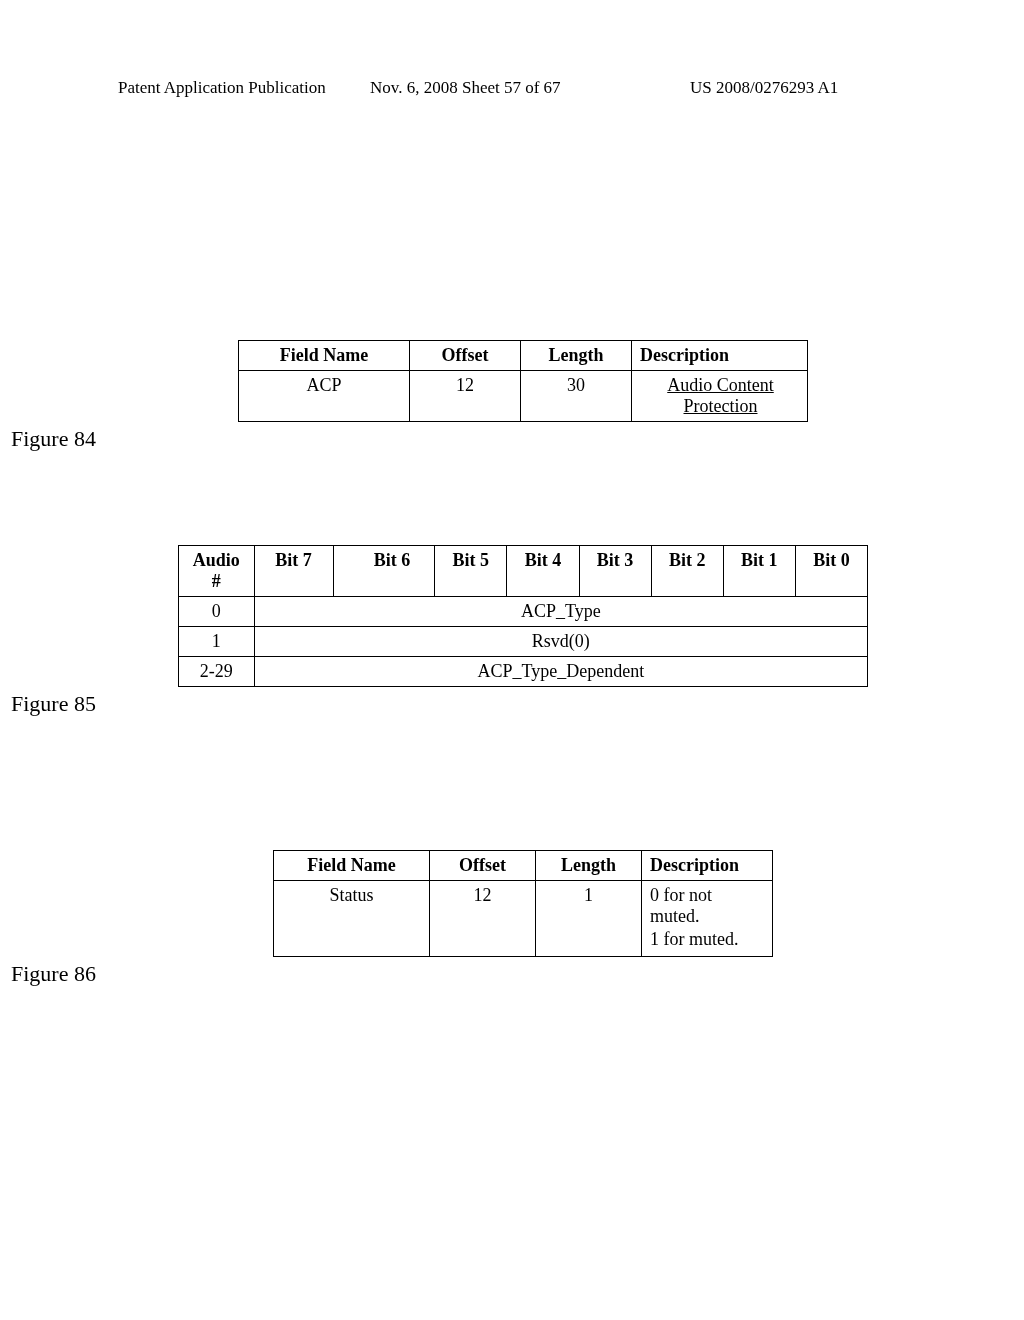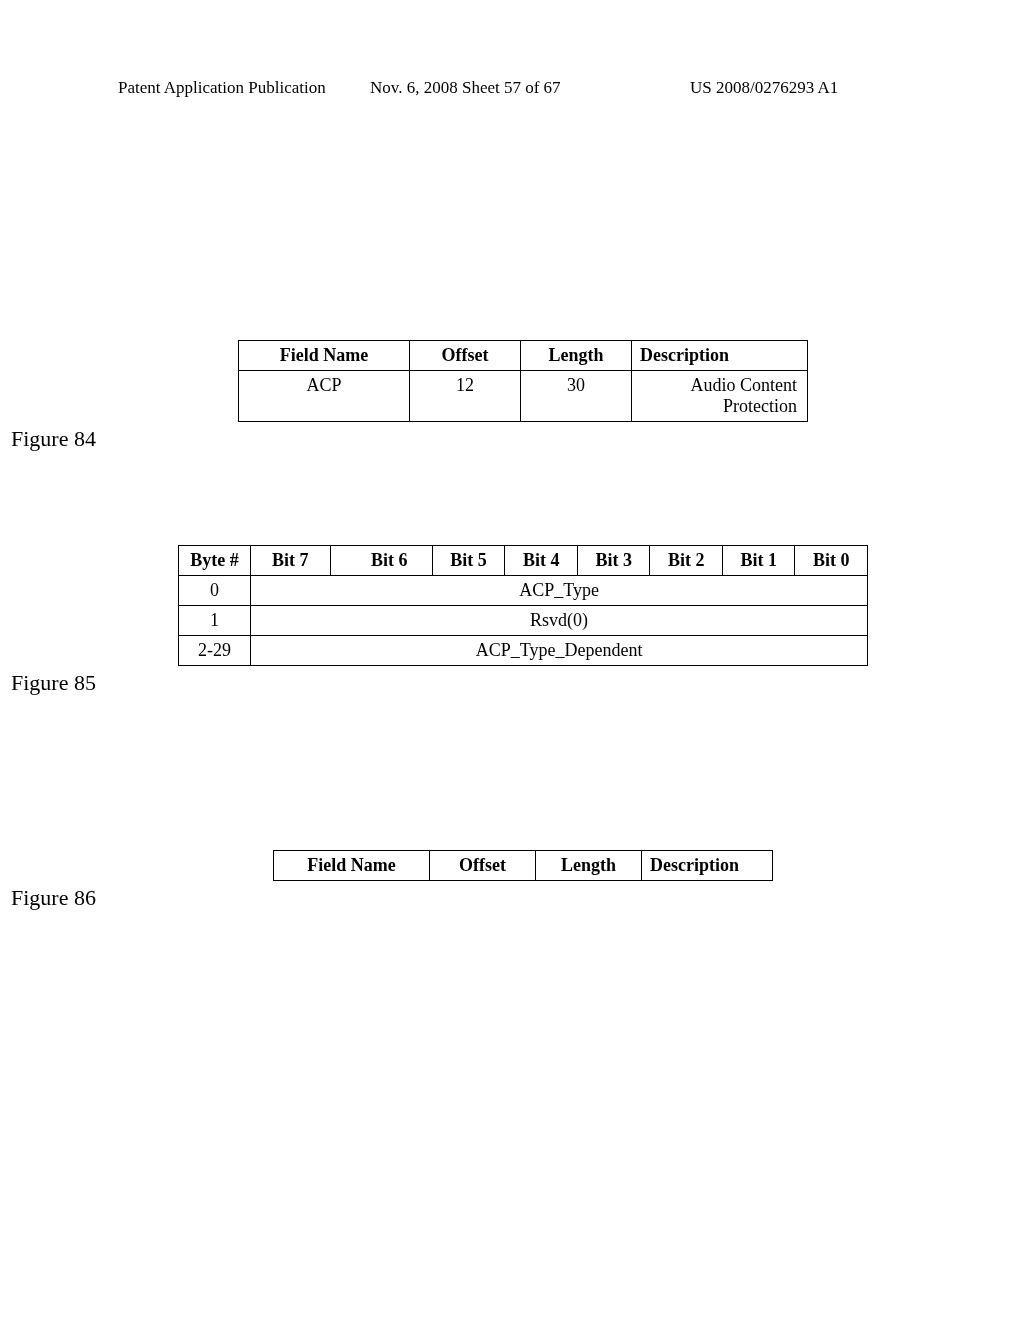--- a/index.html
+++ b/index.html
@@ -63,21 +63,21 @@
   
   #fig84 .t84 {
     width: 570px;
   }
   #fig84 .c-field { text-align: center; width: 150px; }
   #fig84 .c-offset { text-align: center; width: 90px; }
   #fig84 .c-length { text-align: center; width: 90px; }
   #fig84 .c-desc { text-align: left; }
 
   #fig84 .h-desc { text-align: left; padding-left: 8px;}
-  #fig84 td.c-desc { text-align: right; padding-left: 12px;}
+  #fig84 td.c-desc { text-align: center; padding-left: 12px; text-decoration: underline;}
 
   
   #fig85 .t85 {
     width: 690px;
   }
   #fig85 th, #fig85 td {
     text-align: center;
     padding: 4px 8px;
   }
   #fig85 .c-byte { width: 64px; }
@@ -128,21 +128,21 @@
     </tr>
   </tbody>
     </table>
   <div class="figure-caption">Figure 84</div>
 </div>
 
 <div id="fig85" class="figure-block" style="top:545px;">
   <table class="t85">
     <tbody>
         <tr>
-      <th class="c-byte">Byte #</th>
+      <th class="c-byte">Audio #</th>
       <th class="c-bit7">Bit 7</th>
       <th class="c-bit6">Bit 6</th>
       <th class="c-bit5">Bit 5</th>
       <th class="c-bit4">Bit 4</th>
       <th class="c-bit3">Bit 3</th>
       <th class="c-bit2">Bit 2</th>
       <th class="c-bit1">Bit 1</th>
       <th class="c-bit0">Bit 0</th>
     </tr>
     <tr>
@@ -164,16 +164,25 @@
 
 <div id="fig86" class="figure-block" style="top:850px;">
   <table class="t86">
     <tbody>
         <tr>
       <th class="c-field">Field Name</th>
       <th class="c-offset">Offset</th>
       <th class="c-length">Length</th>
       <th class="h-desc">Description</th>
     </tr>
+    <tr>
+      <td class="c-field">Status</td>
+      <td class="c-offset">12</td>
+      <td class="c-length">1</td>
+      <td class="c-desc desc-lines">
+        <div>0 for not muted.</div>
+        <div>1 for muted.</div>
+      </td>
+    </tr>
   </tbody>
     </table>
   <div class="figure-caption">Figure 86</div>
 </div>
 
 </body></html>

